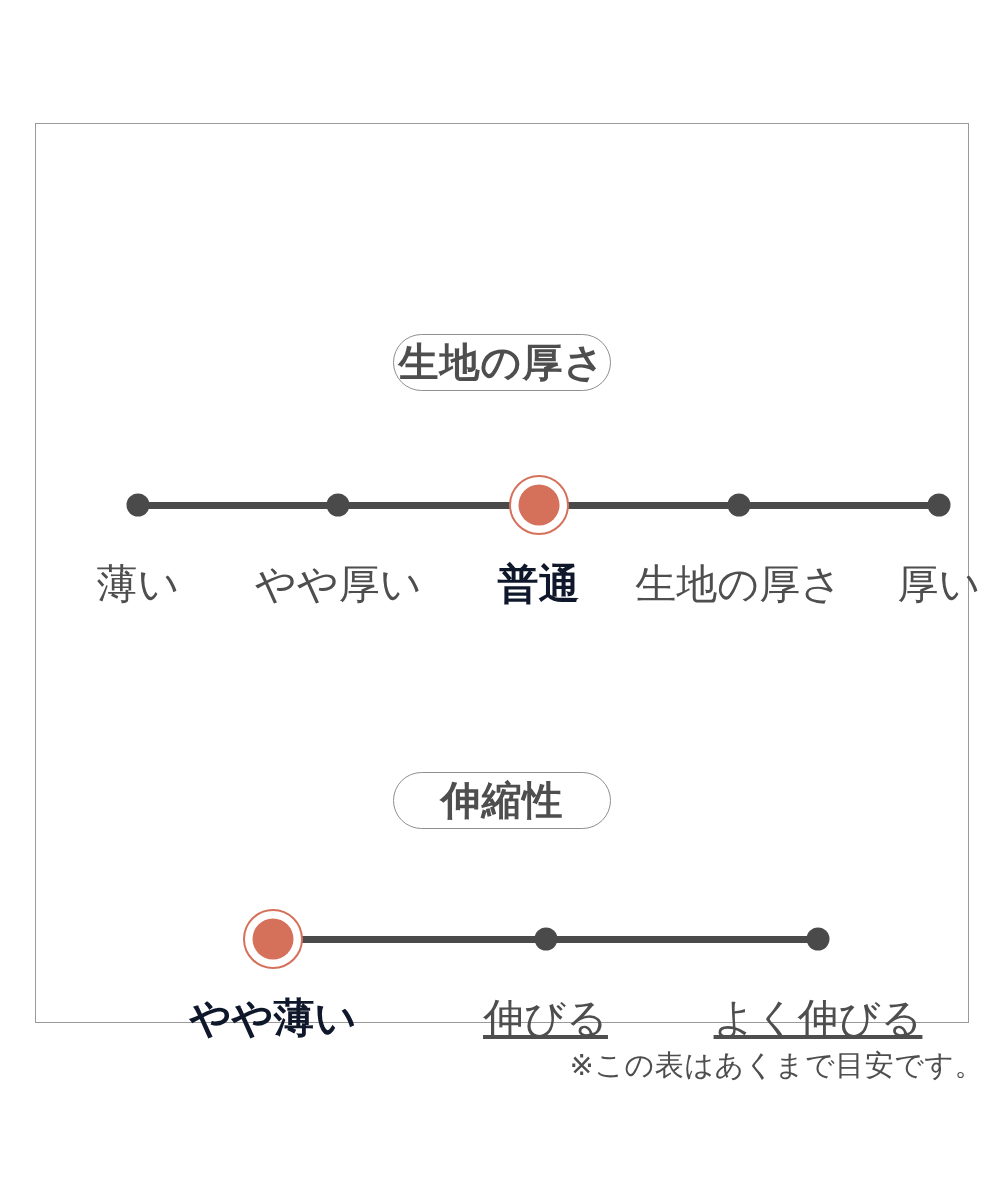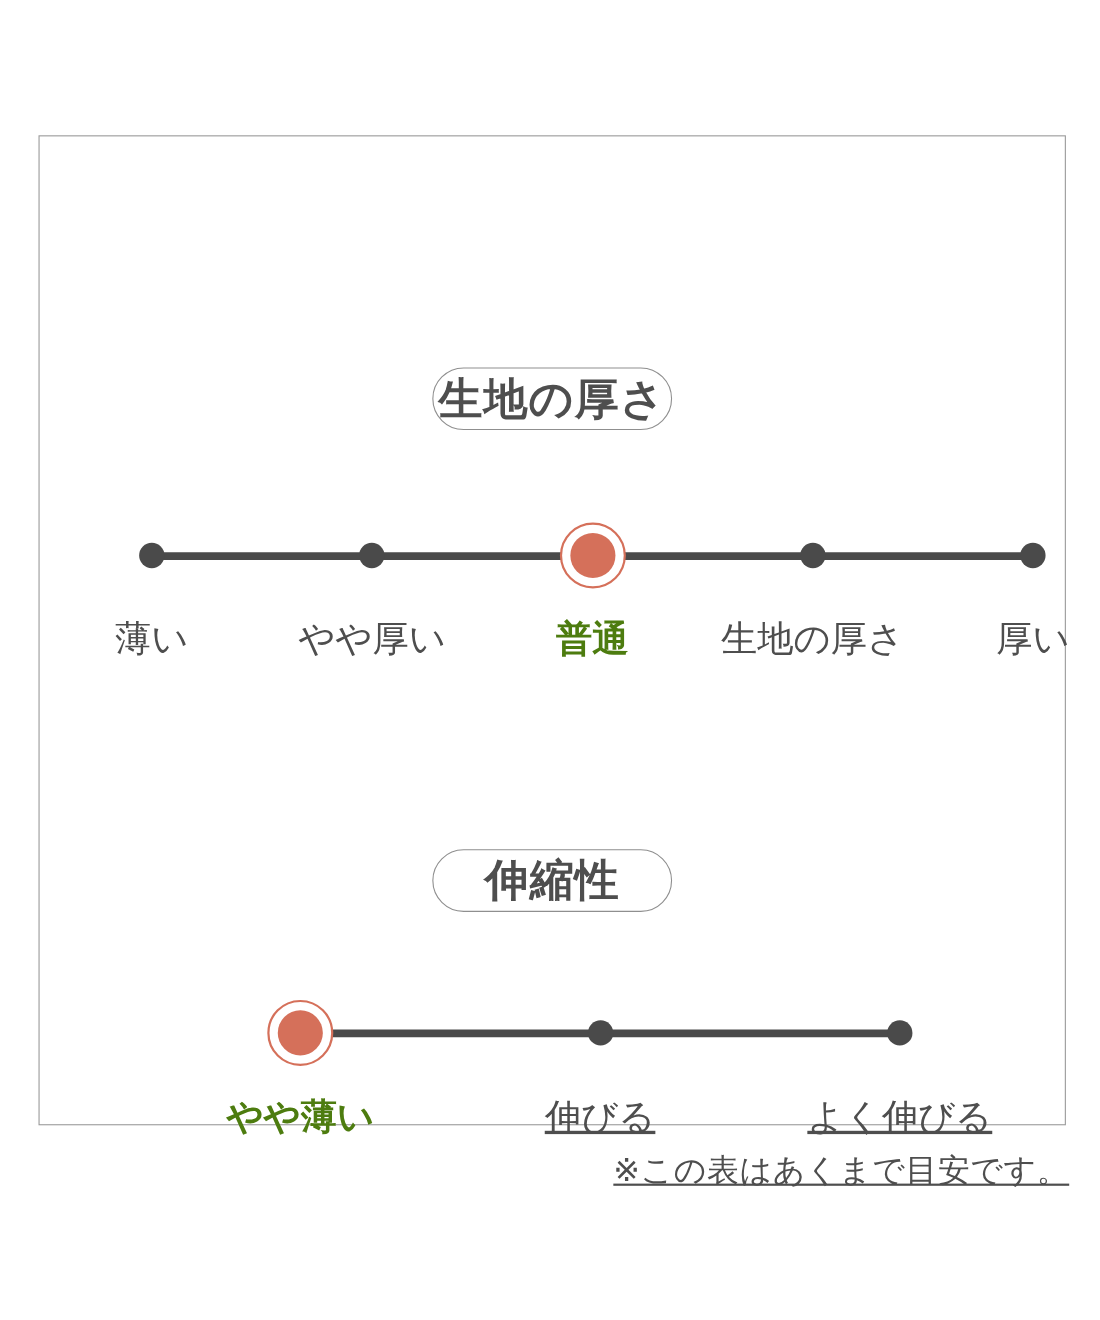--- a/index.html
+++ b/index.html
@@ -42,28 +42,28 @@
     background:var(--scale);transform:translate(-50%,-50%);
   }
   .dot.selected{width:41px;height:41px;background:var(--accent);z-index:3;}
   .ring{
     position:absolute;top:0;width:60px;height:60px;border-radius:50%;
     border:2px solid var(--accent);background:var(--bg);
     transform:translate(-50%,-50%);box-sizing:border-box;z-index:2;
   }
   .scale-label{
     position:absolute;top:59px;transform:translateX(-50%);
-    font-size:33px;font-weight:500;color:var(--text);
+    font-size:41px;font-weight:500;color:var(--text);
     white-space:nowrap;line-height:1;
   }
-  .scale-label.selected{font-weight:800;color:#4d7c0f;}
+  .scale-label.selected{font-weight:800;color:#0f172a;}
   .note{
-    position:absolute;right:28px;top:1048px;
+    position:absolute;right:16px;top:1048px;
     font-size:29px;font-weight:500;color:var(--text);
-    letter-spacing:0.5px;line-height:1.2;text-decoration:underline;
+    letter-spacing:0.5px;line-height:1.2;
   }
 </style>
 </head>
 <body>
 
 <div class="canvas">
   <div class="frame">
 
     <div class="pill" id="pill-0">
       <span>生地の厚さ</span>

